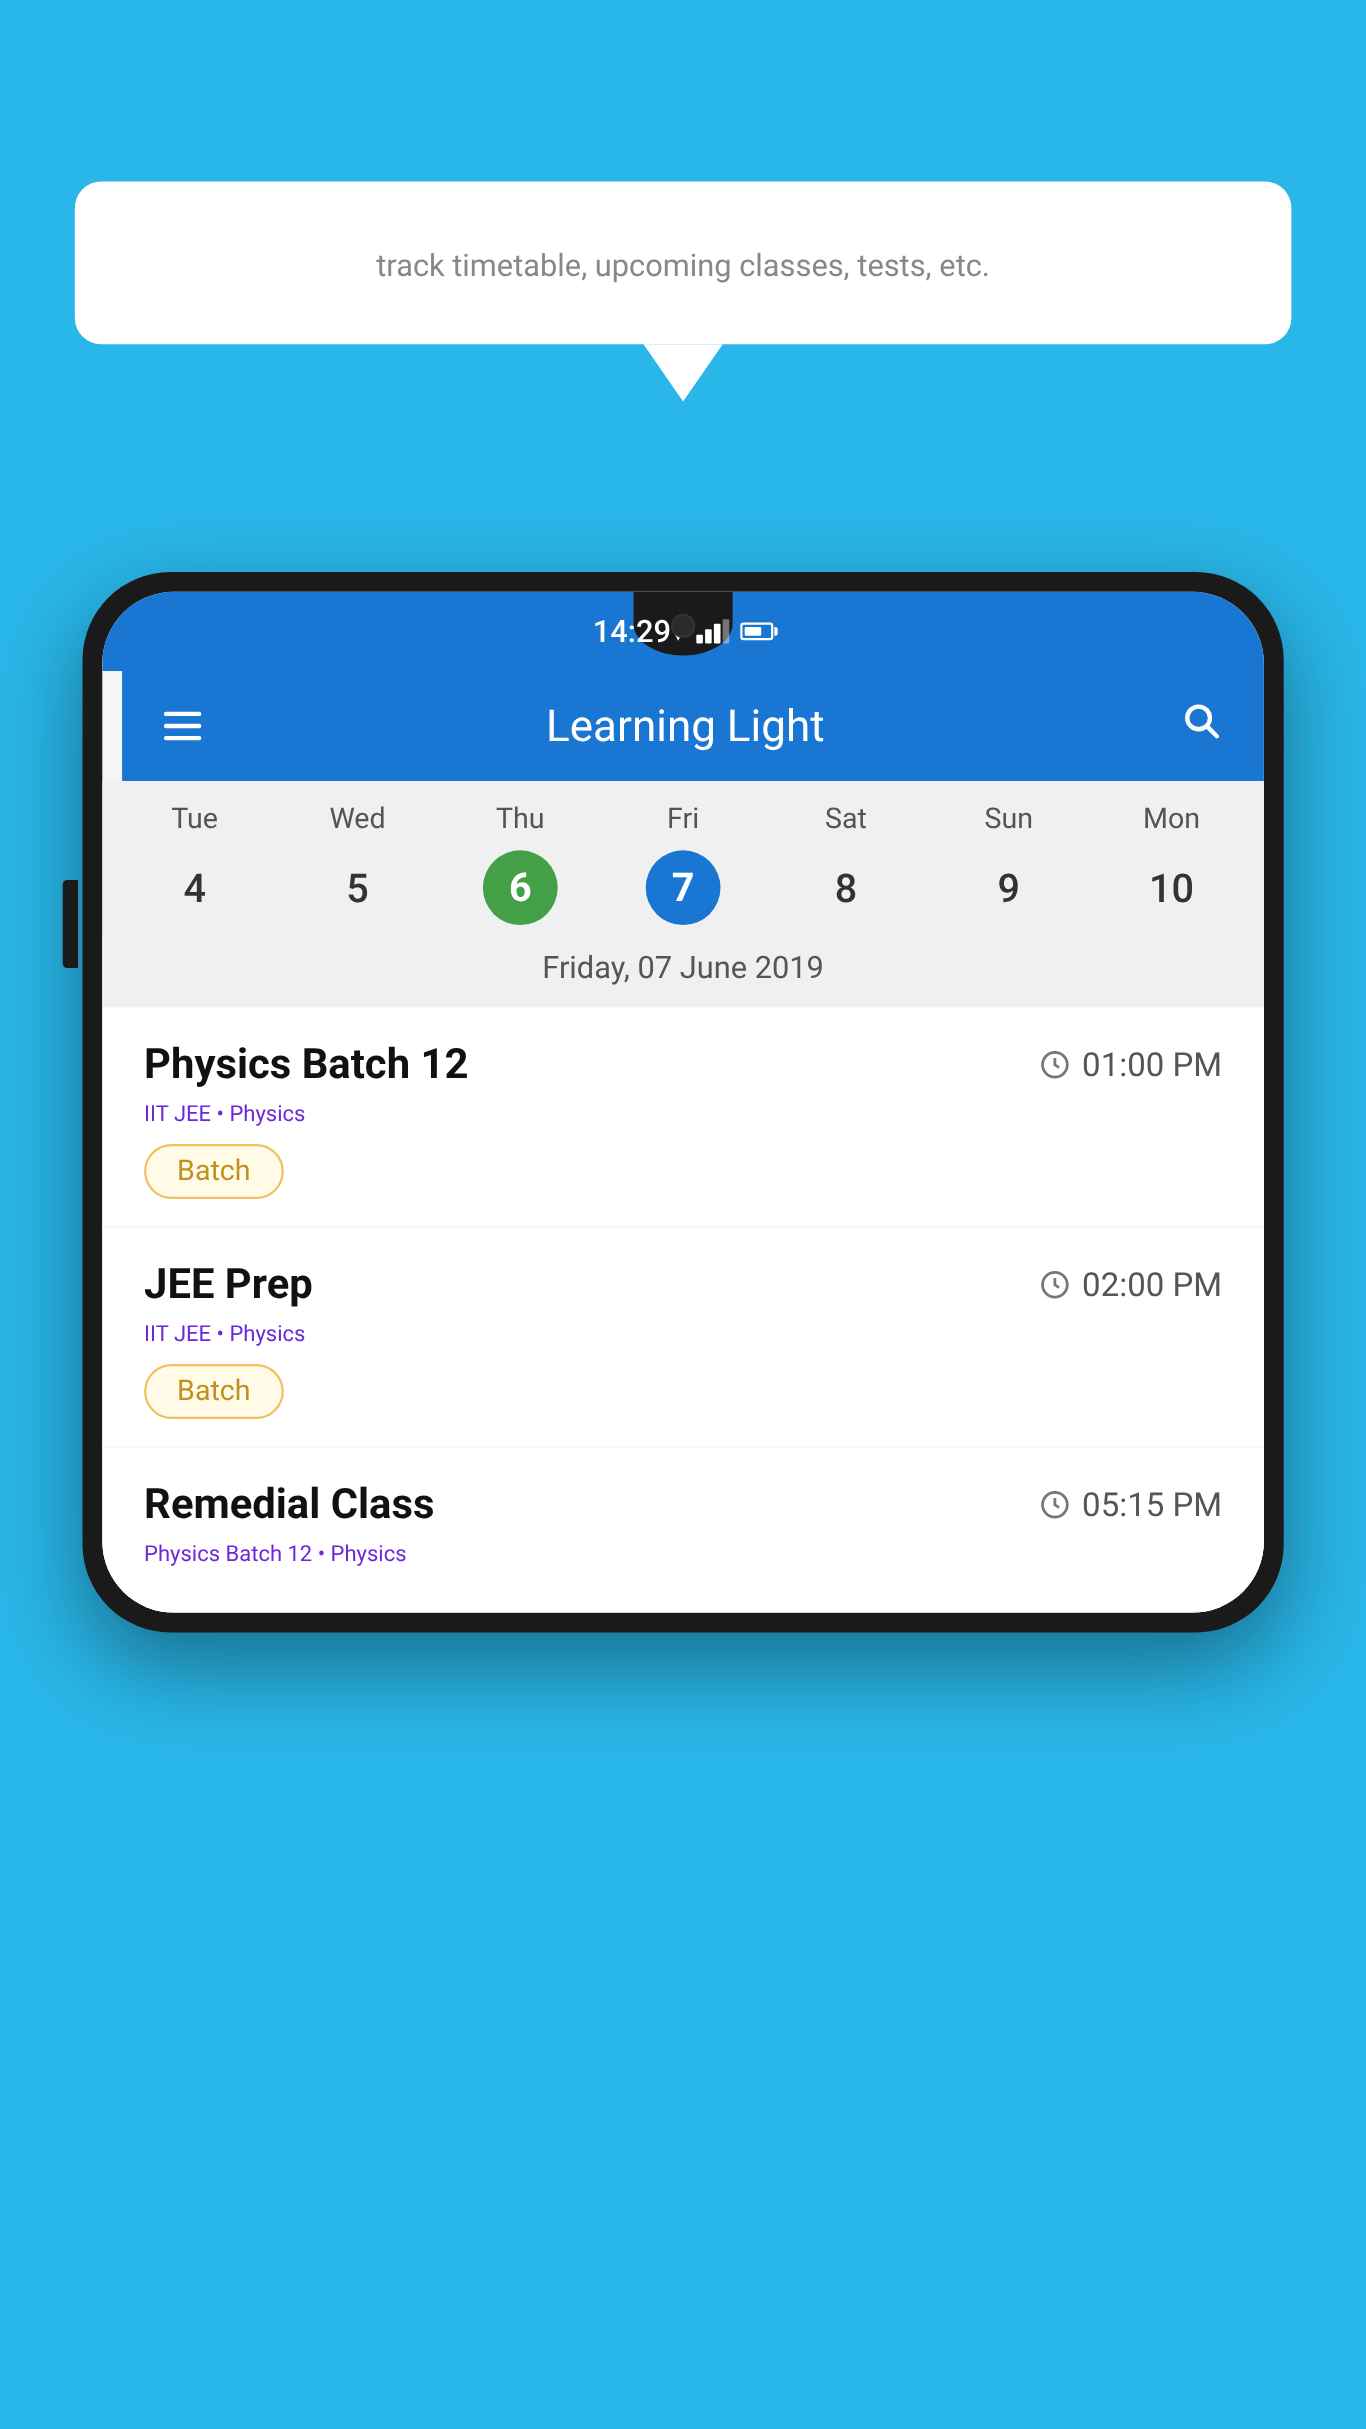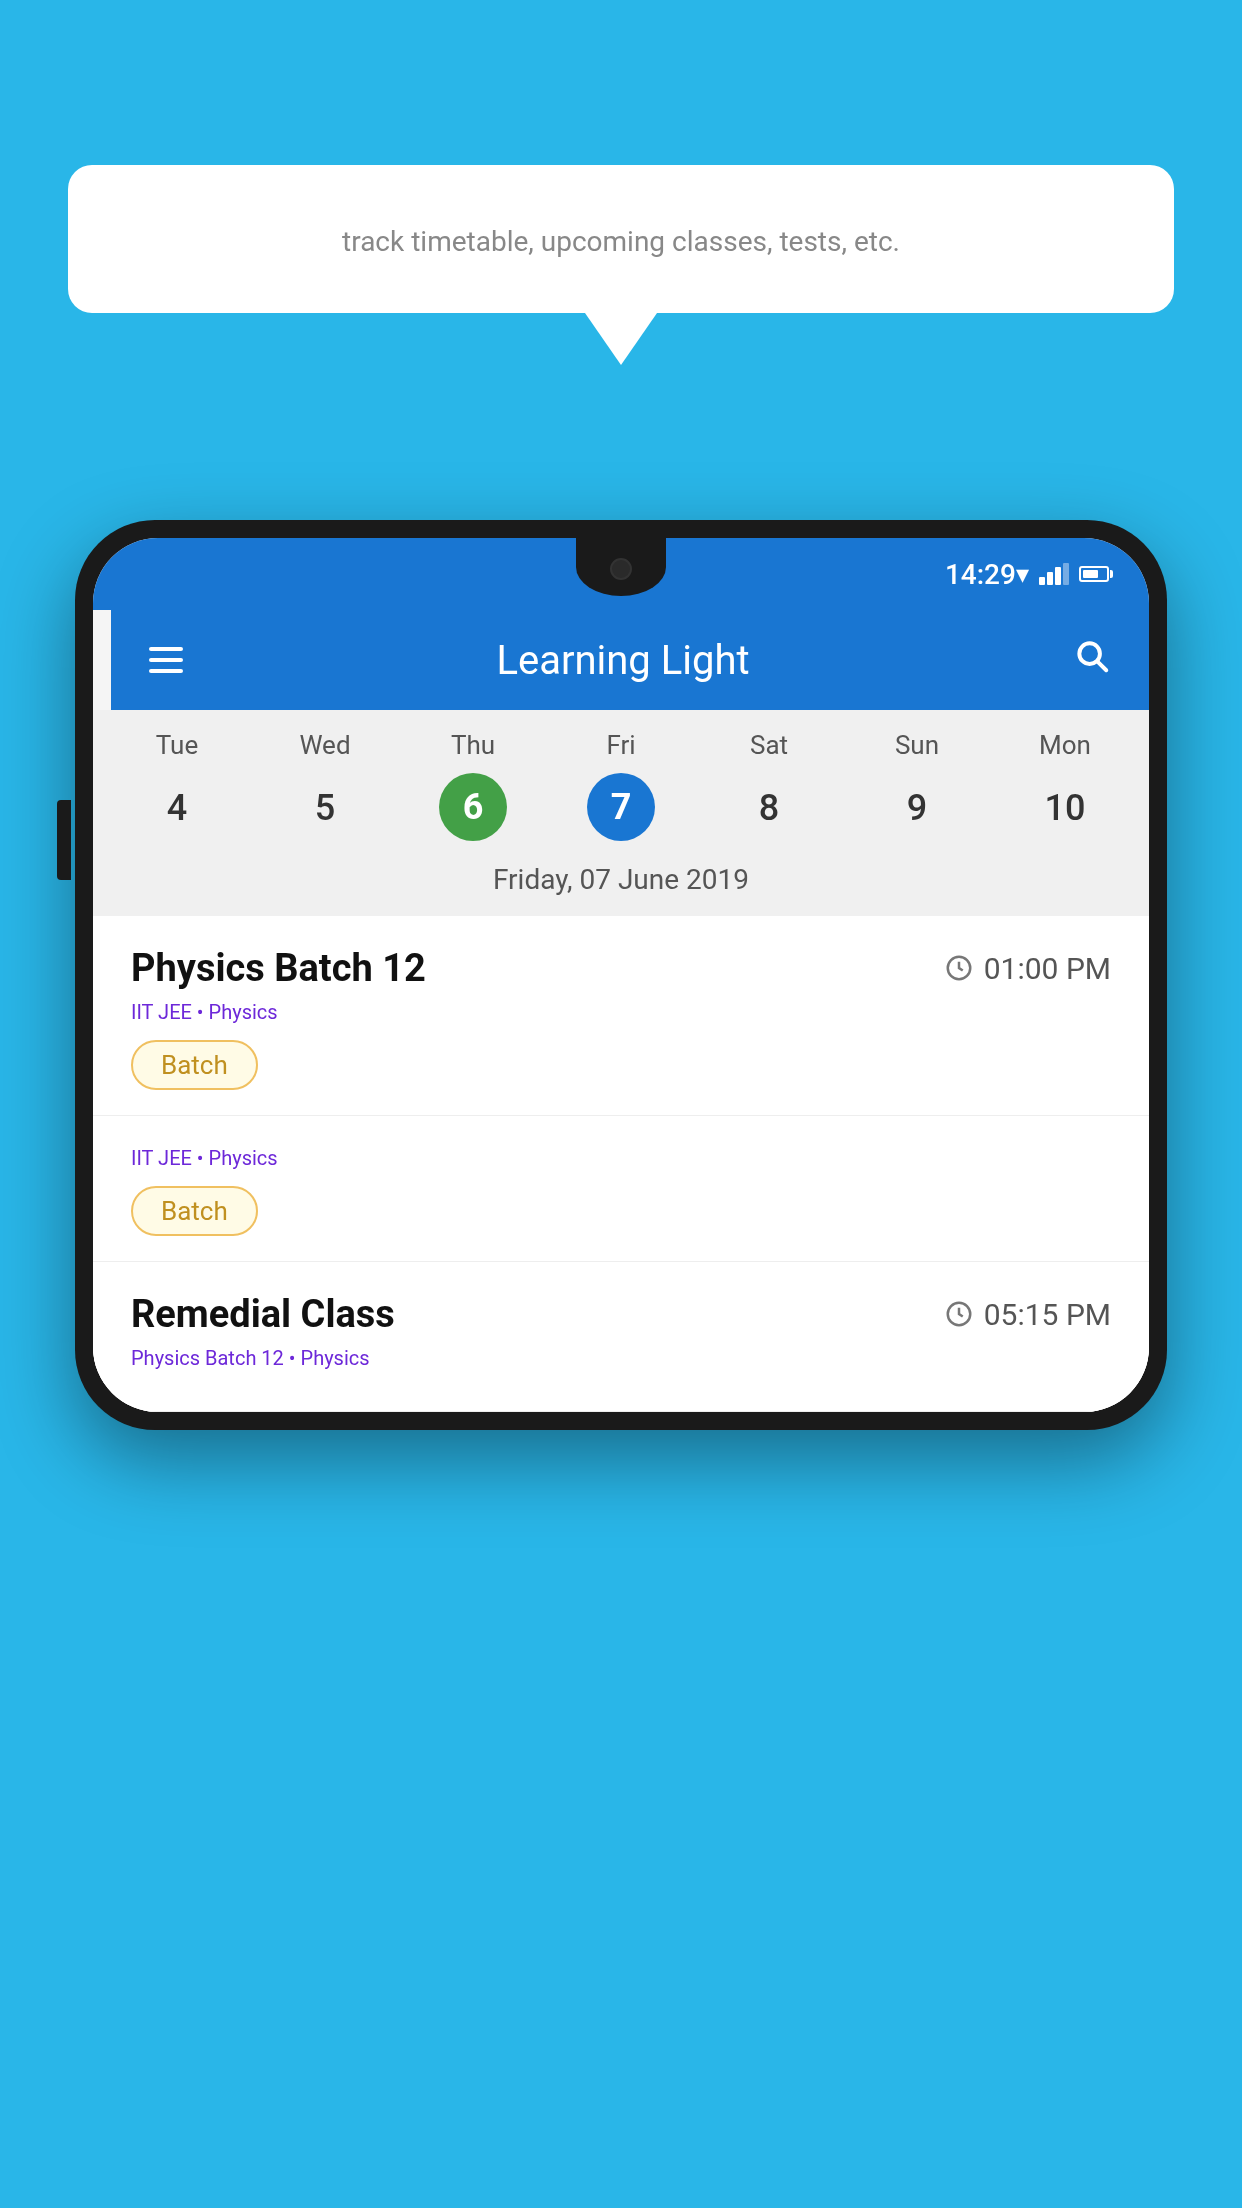--- a/index.html
+++ b/index.html
@@ -93,21 +93,21 @@
       overflow: hidden;
       position: relative;
     }
 
     
     .phone-status-bar {
       background: #1976d2;
       height: 72px;
       display: flex;
       align-items: center;
-      justify-content: flex-end;
+      justify-content: center;
       padding: 0 40px;
       position: relative;
     }
 
     
     .phone-status-bar::after {
       content: '';
       position: absolute;
       top: 0;
       left: 50%;
@@ -433,20 +433,30 @@
                 <polyline points="12 7 12 12 15 14"></polyline>
               </svg>
               <span>01:00 PM</span>
             </div>
           </div>
           <div class="schedule-meta">IIT JEE • Physics</div>
           <div class="batch-badge">Batch</div>
         </div>
 
         <div class="schedule-item">
+          <div class="schedule-item-header">
+            <div class="schedule-title">JEE Prep</div>
+            <div class="schedule-time">
+              <svg class="clock-svg" viewBox="0 0 24 24" fill="none" stroke="#777" stroke-width="2">
+                <circle cx="12" cy="12" r="9"></circle>
+                <polyline points="12 7 12 12 15 14"></polyline>
+              </svg>
+              <span>02:00 PM</span>
+            </div>
+          </div>
           <div class="schedule-meta">IIT JEE • Physics</div>
           <div class="batch-badge">Batch</div>
         </div>
 
         <div class="schedule-item">
           <div class="schedule-item-header">
             <div class="schedule-title">Remedial Class</div>
             <div class="schedule-time">
               <svg class="clock-svg" viewBox="0 0 24 24" fill="none" stroke="#777" stroke-width="2">
                 <circle cx="12" cy="12" r="9"></circle>

